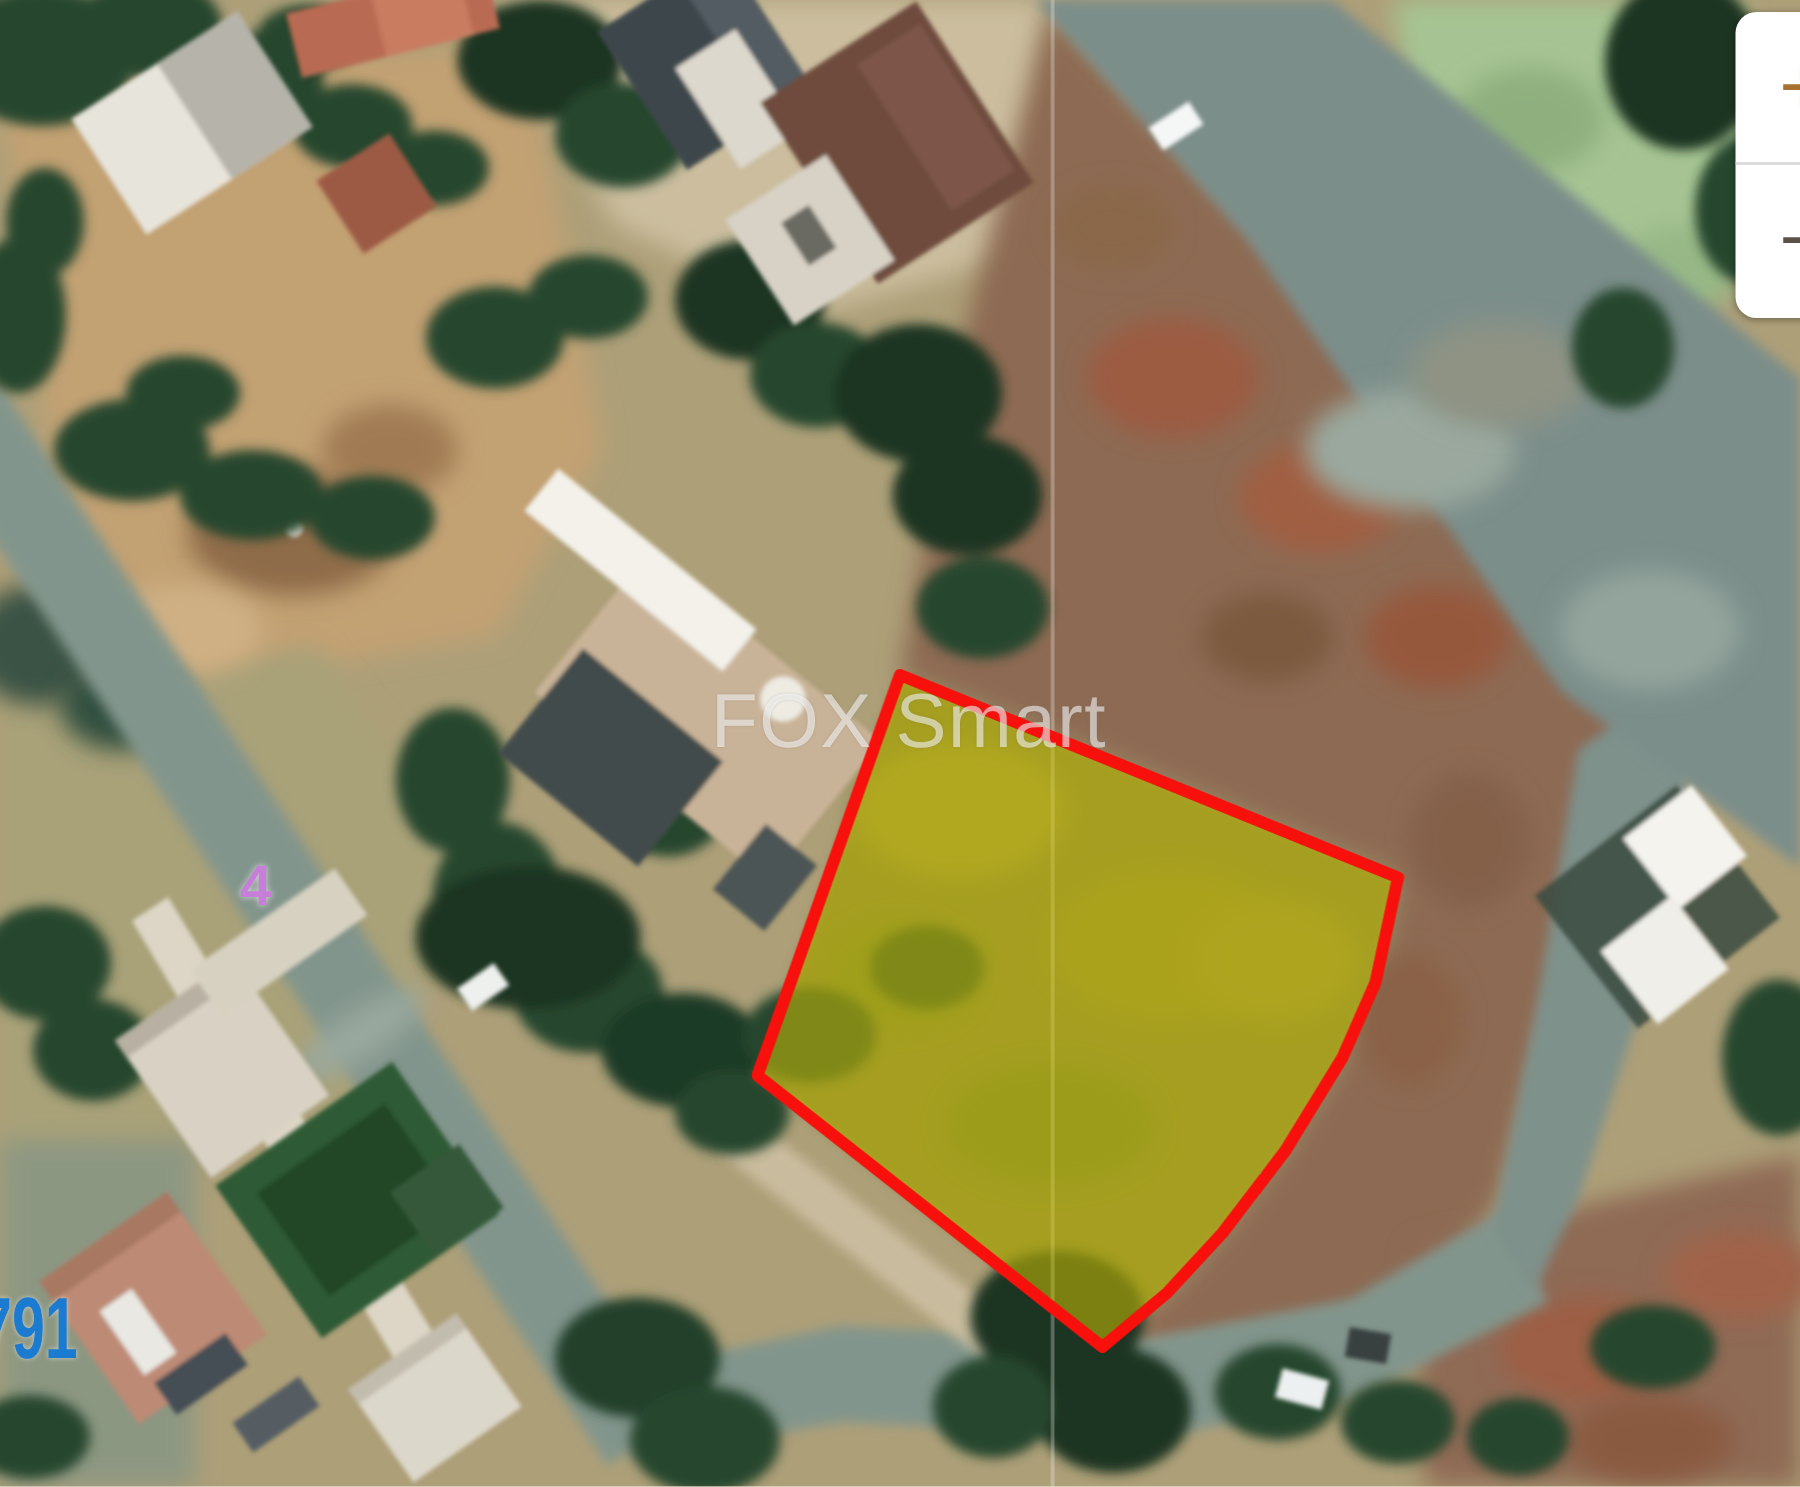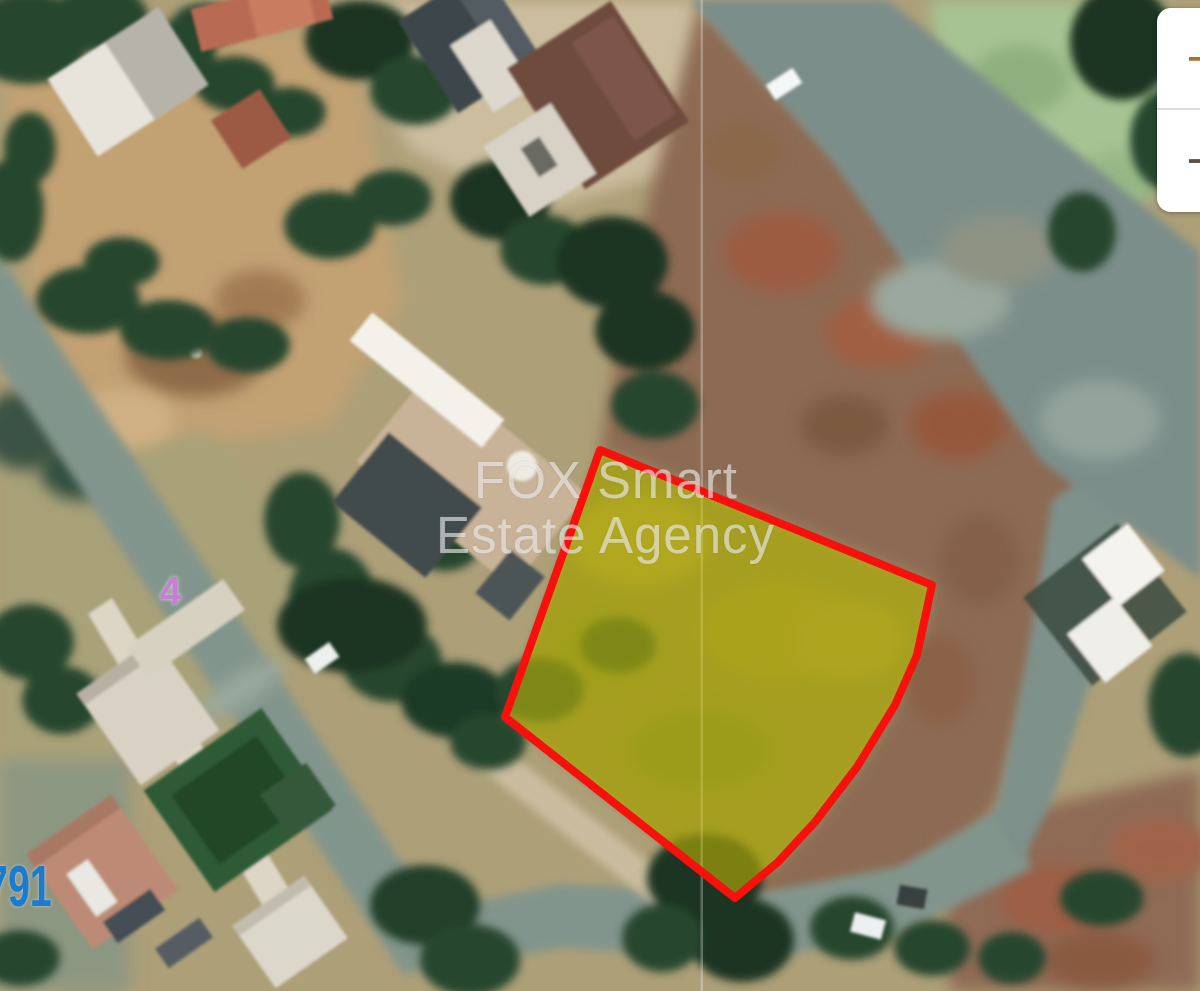--- a/index.html
+++ b/index.html
@@ -269,21 +269,20 @@
         </g>
     </g>
 
     <rect x="700.5" y="0" width="2.5" height="991" fill="rgba(255,255,255,0.28)"></rect>
 
     <polygon stroke-linejoin="round" points="600,450 932,585 917,655 895,705 857,767 815,822 778,862 735,898 505,717" fill="#d9cc00" fill-opacity="0.5" stroke="#f8100d" stroke-width="8"></polygon>
   </svg>
 
   <div class="watermark" style="color: rgba(255, 255, 255, 0.55);">
     <div class="wm1">FOX Smart</div>
-    <div class="wm2">Estate Agency</div>
   </div>
 
   <div class="road-label" style="color: rgb(199, 126, 217);">4</div>
 
   <div class="parcel-label" style="color: rgb(27, 123, 208);">791</div>
 
   <div class="zoomctl" style="background: rgb(255, 255, 255);">
     <button class="zin" style="color: rgb(169, 113, 47);">+</button>
     <div class="zdiv"></div>
     <button class="zout" style="color: rgb(90, 82, 72);">−</button>

